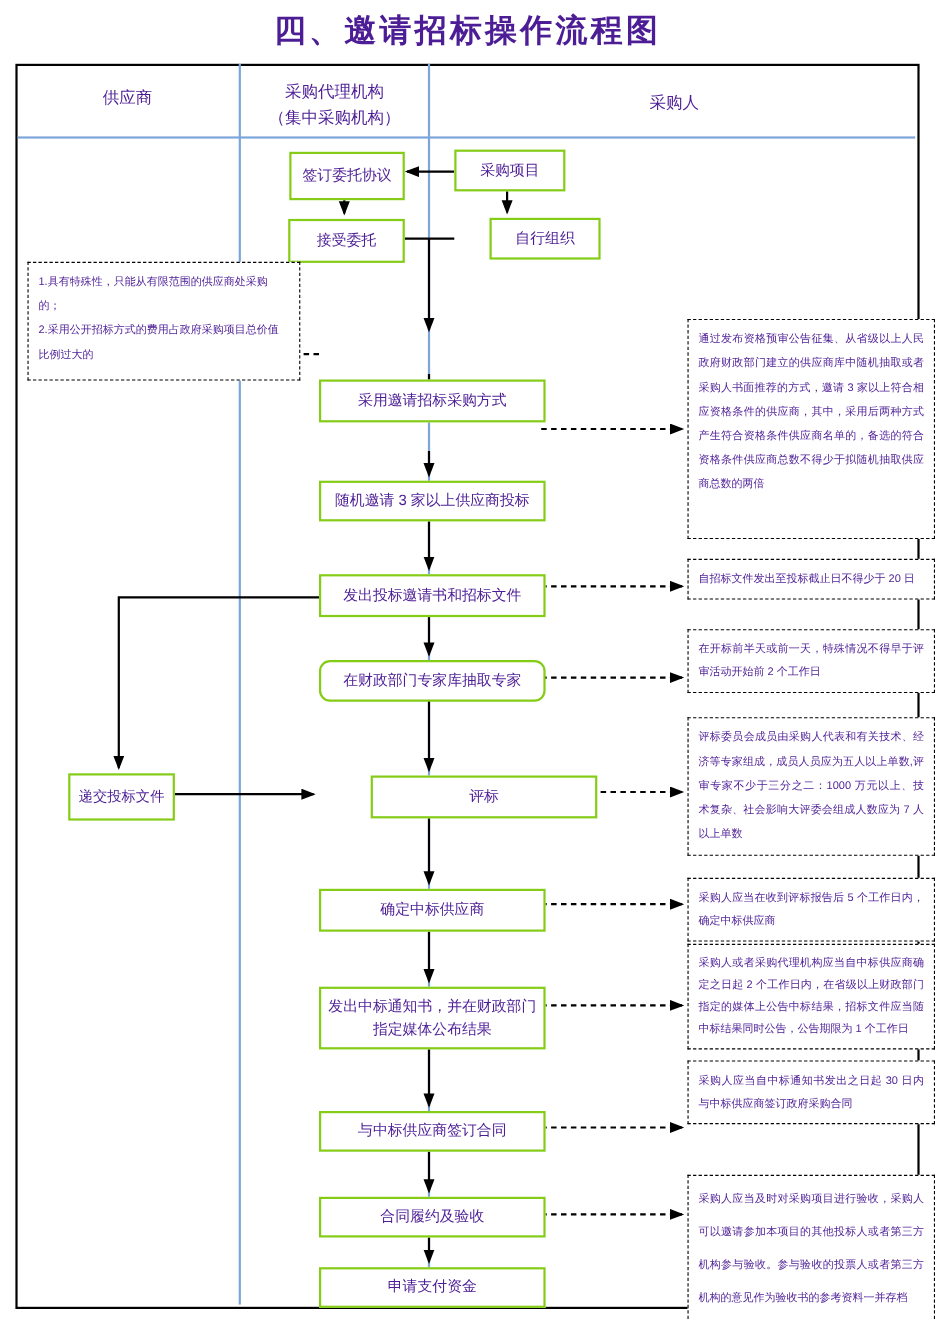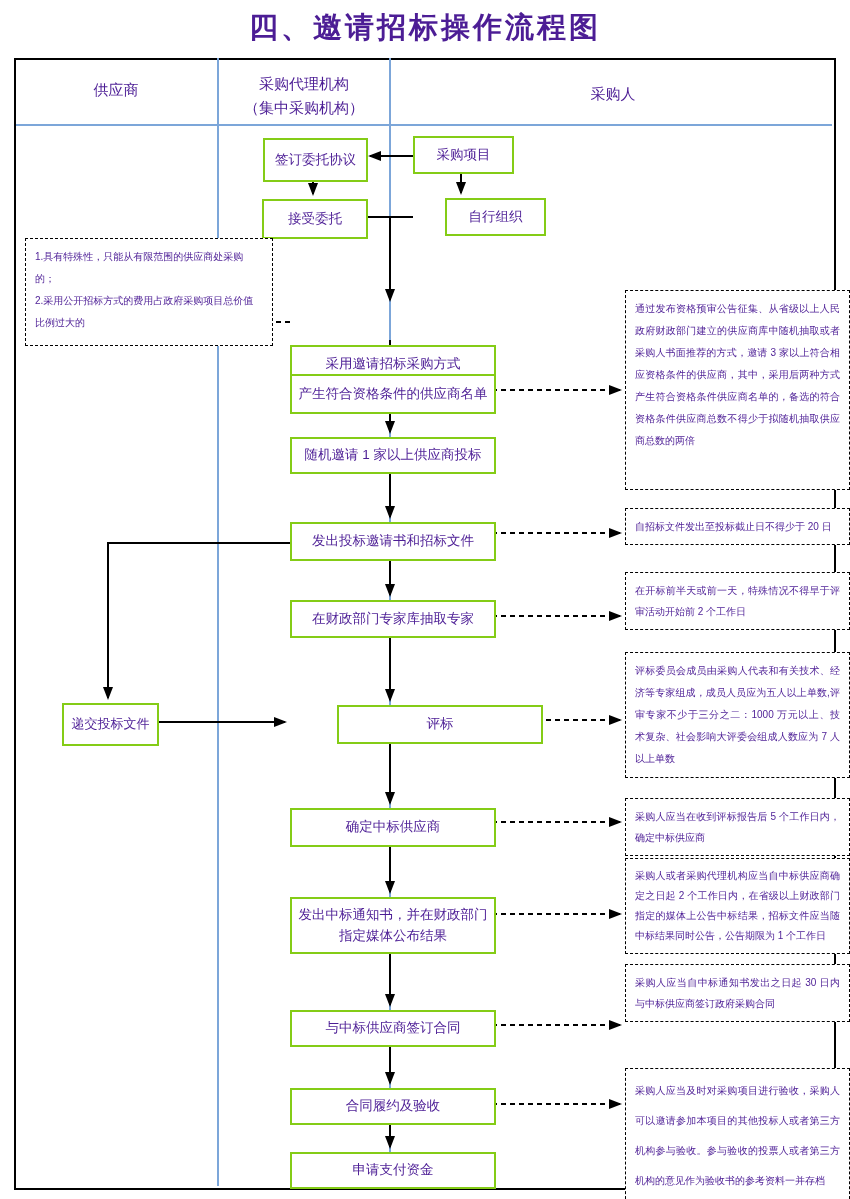--- a/index.html
+++ b/index.html
@@ -87,24 +87,23 @@
     <path class="dashed" d="M492,1025 L620,1025" marker-end="url(#ah)"></path>
     <path class="dashed" d="M492,1104 L620,1104" marker-end="url(#ah)"></path>
   </svg>
 
   <div class="box" style="left:263px;top:138px;width:101px;height:40px;">签订委托协议</div>
   <div class="box" style="left:413px;top:136px;width:97px;height:34px;">采购项目</div>
   <div class="box" style="left:262px;top:199px;width:102px;height:36px;">接受委托</div>
   <div class="box" style="left:413px;top:198px;width:97px;height:34px;margin-left:32px;">自行组织</div>
 
   <div class="box" style="left:290px;top:305px;width:202px;height:35px;margin-top:40px;">采用邀请招标采购方式</div>
-  <div class="box" style="left:290px;top:374px;width:202px;height:36px;">产生符合资格条件的供应商名单</div>
-  <div class="box" style="left:290px;top:437px;width:202px;height:33px;">随机邀请 1 家以上供应商投标</div>
+  <div class="box" style="left:290px;top:437px;width:202px;height:33px;">随机邀请 3 家以上供应商投标</div>
   <div class="box" style="left:290px;top:522px;width:202px;height:35px;">发出投标邀请书和招标文件</div>
-  <div class="box" style="left:290px;top:600px;width:202px;height:34px;">在财政部门专家库抽取专家</div>
+  <div class="box" style="left:290px;top:600px;width:202px;height:34px;border-radius:10px;">在财政部门专家库抽取专家</div>
   <div class="box" style="left:290px;top:705px;width:202px;height:35px;margin-left:47px;">评标</div>
   <div class="box" style="left:290px;top:808px;width:202px;height:35px;text-align:right;">确定中标供应商</div>
   <div class="box" style="left:290px;top:897px;width:202px;height:53px;">发出中标通知书，并在财政部门
 指定媒体公布结果</div>
   <div class="box" style="left:290px;top:1010px;width:202px;height:33px;">与中标供应商签订合同</div>
   <div class="box" style="left:290px;top:1088px;width:202px;height:33px;">合同履约及验收</div>
   <div class="box" style="left:290px;top:1152px;width:202px;height:33px;">申请支付资金</div>
 
   <div class="box" style="left:62px;top:703px;width:93px;height:39px;font-size:13px;">递交投标文件</div>
 

